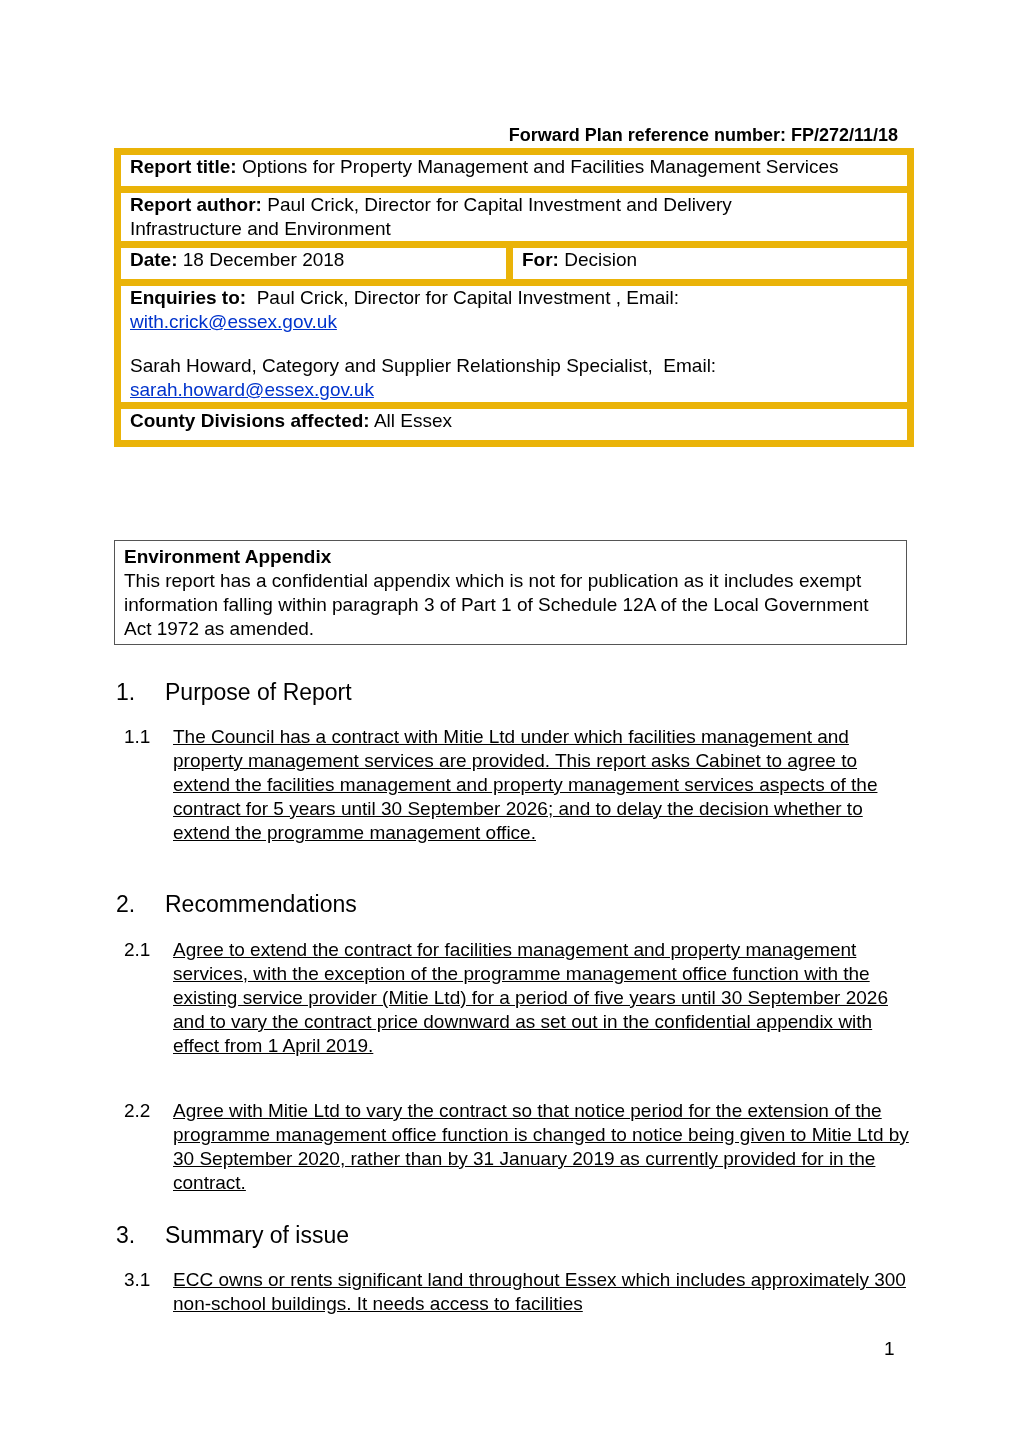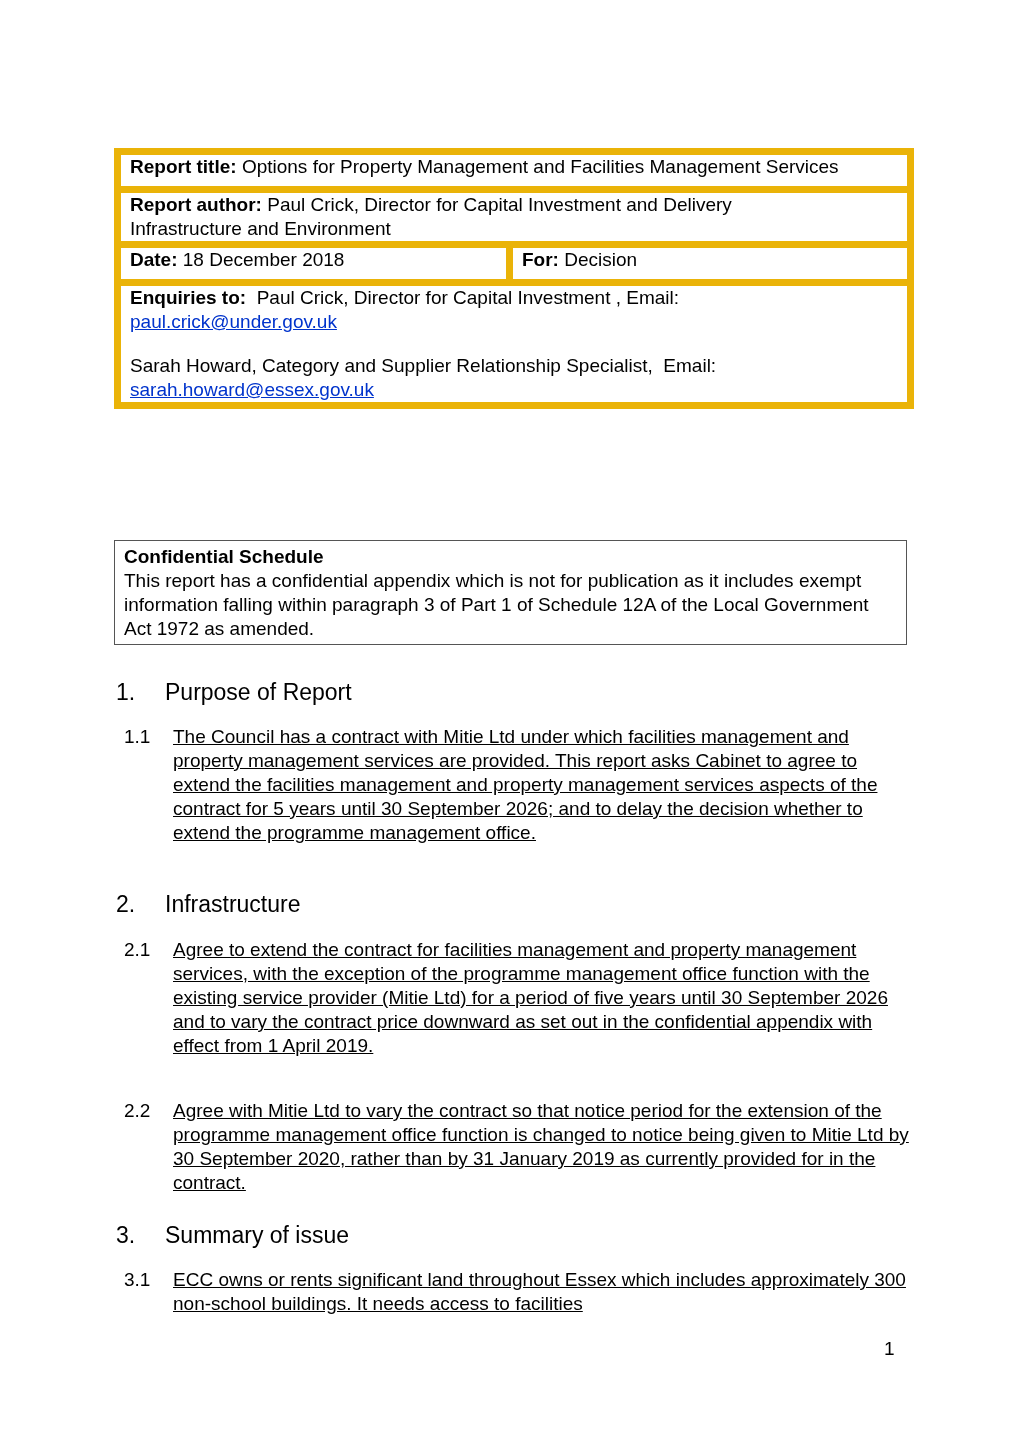--- a/index.html
+++ b/index.html
@@ -39,63 +39,67 @@
   }
   .para .num { position: absolute; left: 0; top: 0; }
   .para .txt { margin-left: 49px; display: block; }
   .page-num { position: absolute; left: 884px; top: 1338px; font-size: 19px; }
 </style>
 </head>
 <body>
 
 <div class="page">
 
+  <div class="fwd-ref">Forward Plan reference number: FP/272/11/18</div>
 
   <table class="meta">
     <colgroup>
         <col style="width:392px">
         <col style="width:401px">
       </colgroup>
     <tbody>
         <tr class="row-1">
       <td colspan="2"><span class="lbl">Report title:</span><span> Options for Property Management and Facilities Management Services</span></td>
     </tr>
     <tr class="row-author">
       <td colspan="2"><span class="lbl">Report author:</span><span> Paul Crick, Director for Capital Investment and Delivery</span><br><span>Infrastructure and Environment</span></td>
     </tr>
     <tr class="row-1">
       <td><span class="lbl">Date:</span><span> 18 December 2018</span></td>
       <td><span class="lbl">For:</span><span> Decision</span></td>
     </tr>
     <tr class="row-enq">
       <td colspan="2">
         <span class="lbl">Enquiries to:</span><span style="white-space:pre">  Paul Crick, Director for Capital Investment , Email:</span><br>
-        <a class="mail" href="#">paul.crick@under.gov.uk</a><br>
+        <a class="mail" href="#">with.crick@essex.gov.uk</a><br>
         <div style="margin-top:20px; white-space:pre">Sarah Howard, Category and Supplier Relationship Specialist,  Email:</div>
         <a class="mail" href="#">sarah.howard@essex.gov.uk</a>
       </td>
+    </tr>
+    <tr class="row-1">
+      <td colspan="2"><span class="lbl">County Divisions affected:</span><span> All Essex</span></td>
     </tr>
   </tbody>
     </table>
 
   <div class="confid">
-    <div class="ttl">Confidential Schedule</div>
+    <div class="ttl">Environment Appendix</div>
     <div>This report has a confidential appendix which is not for publication as it includes exempt information falling within paragraph 3 of Part 1 of Schedule 12A of the Local Government Act 1972 as amended.</div>
   </div>
 
   <div class="sec-head" style="top:679px">
     <span class="num">1.</span><span>Purpose of Report</span>
   </div>
   <div class="para" style="top:725px">
     <span class="num">1.1</span>
     <span class="txt">The Council has a contract with Mitie Ltd under which facilities management and property management services are provided.  This report asks Cabinet to agree to extend the facilities management and property management services aspects of the contract for 5 years until 30 September 2026; and to delay the decision whether to extend the programme management office.</span>
   </div>
 
   <div class="sec-head" style="top:891px">
-    <span class="num">2.</span><span>Infrastructure</span>
+    <span class="num">2.</span><span>Recommendations</span>
   </div>
   <div class="para" style="top:938px">
     <span class="num">2.1</span>
     <span class="txt">Agree to extend the contract for facilities management and property management services, with the exception of the programme management office function with the existing service provider (Mitie Ltd) for a period of five years until 30 September 2026 and to vary the contract price downward as set out in the confidential appendix with effect from 1 April 2019.</span>
   </div>
   <div class="para" style="top:1099px">
     <span class="num">2.2</span>
     <span class="txt">Agree with Mitie Ltd to vary the contract so that notice period for the extension of the programme management office function is changed to notice being given to Mitie Ltd by 30 September 2020, rather than by 31 January 2019 as currently provided for in the contract.</span>
   </div>
 

